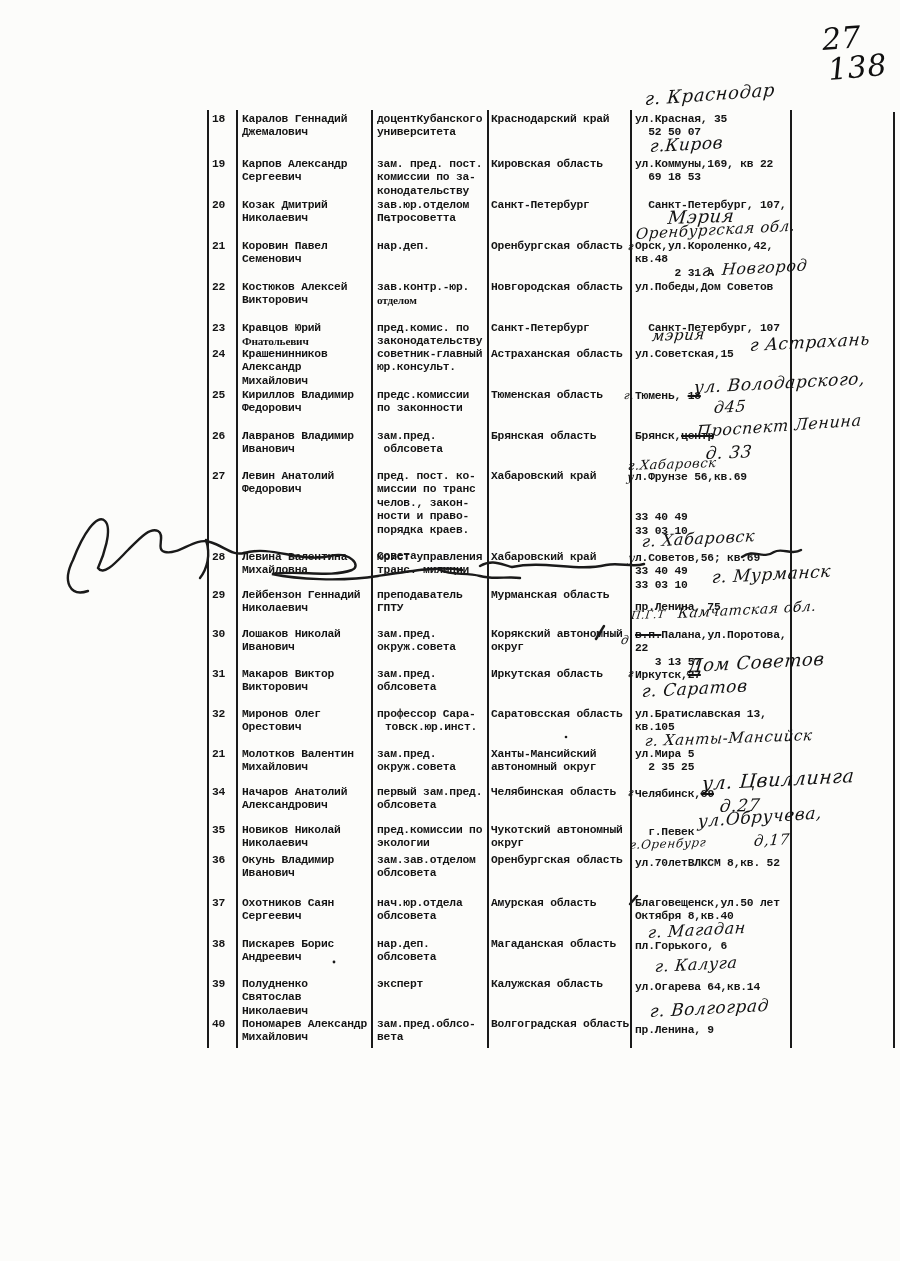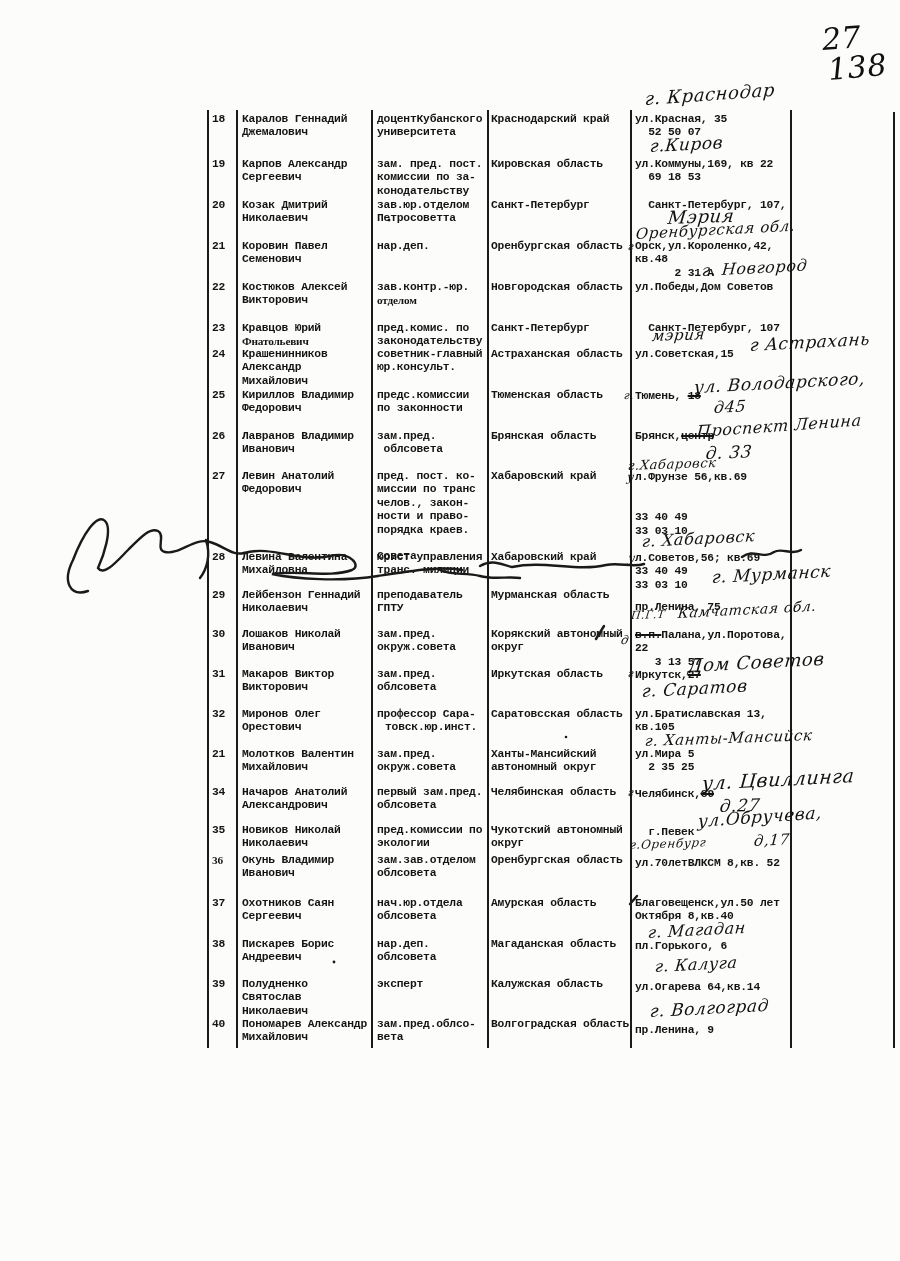--- a/index.html
+++ b/index.html
@@ -217,21 +217,21 @@
         <div class="t-line" style="left: 212px; top: 824px;">35</div>
         <div class="t-line" style="left: 242px; top: 824px;">Новиков Николай</div>
         <div class="t-line" style="left: 242px; top: 837.4px;">Николаевич</div>
         <div class="t-line" style="left: 377px; top: 824px;">пред.комиссии по</div>
         <div class="t-line" style="left: 377px; top: 837.4px;">экологии</div>
         <div class="t-line" style="left: 491px; top: 824px;">Чукотский автономный</div>
         <div class="t-line" style="left: 491px; top: 837.4px;">округ</div>
         <div class="t-line" style="left: 635px; top: 826px;"><span>  г.Певек</span></div>
       </div>
       <div>
-        <div class="t-line" style="left: 212px; top: 854px; font-family: Liberation Serif, serif;">36</div>
+        <div class="t-line" style="left: 212px; top: 854px;">36</div>
         <div class="t-line" style="left: 242px; top: 854px;">Окунь Владимир</div>
         <div class="t-line" style="left: 242px; top: 867.4px;">Иванович</div>
         <div class="t-line" style="left: 377px; top: 854px;">зам.зав.отделом</div>
         <div class="t-line" style="left: 377px; top: 867.4px;">облсовета</div>
         <div class="t-line" style="left: 491px; top: 854px;">Оренбургская область</div>
         <div class="t-line" style="left: 635px; top: 857px;"><span>ул.70летВЛКСМ 8,кв. 52</span></div>
       </div>
       <div>
         <div class="t-line" style="left: 212px; top: 897px;">37</div>
         <div class="t-line" style="left: 242px; top: 897px;">Охотников Саян</div>

